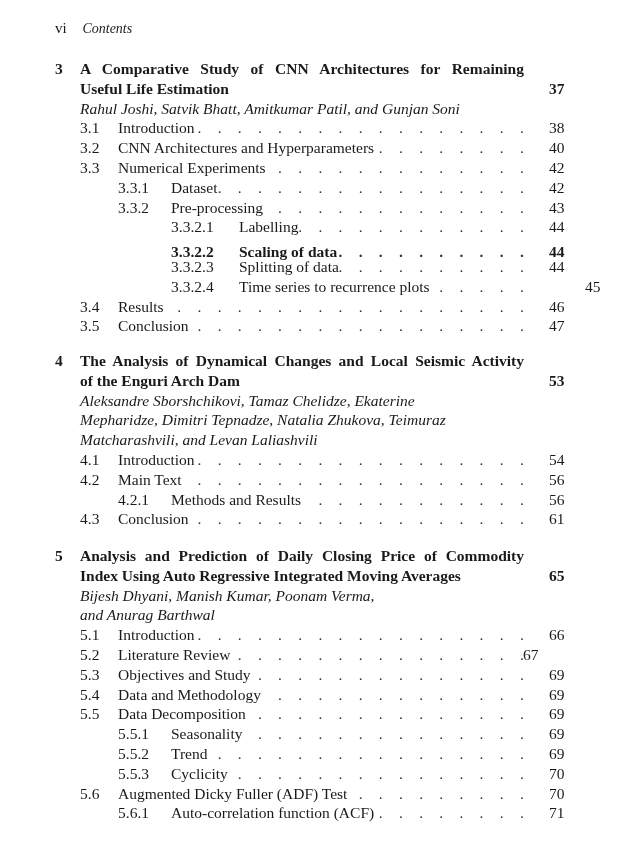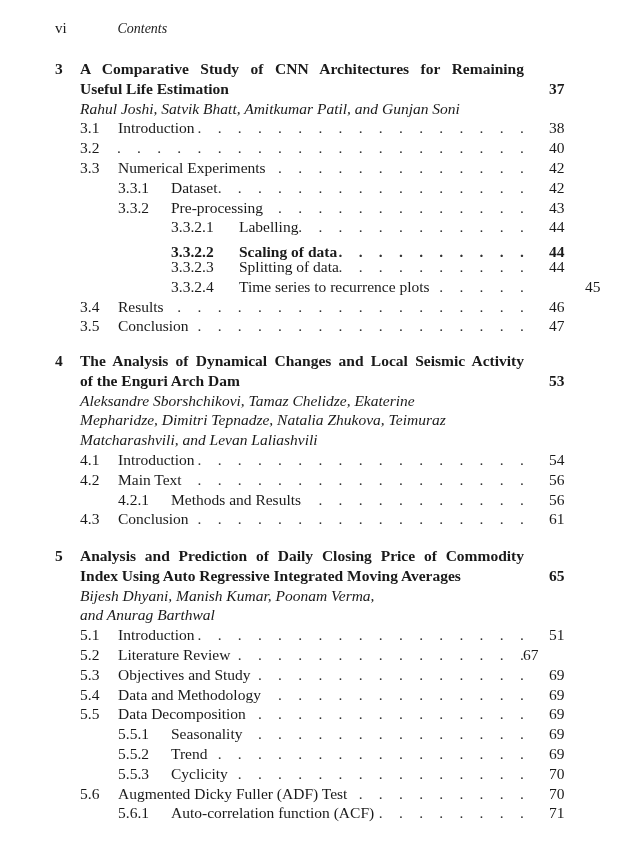--- a/index.html
+++ b/index.html
@@ -3,21 +3,21 @@
 <meta charset="utf-8">
 <style>
   html, body { margin: 0; padding: 0; background: #ffffff; }
   body {
     width: 626px; height: 849px; position: relative; overflow: hidden;
     font-family: "Liberation Serif", "DejaVu Serif", serif;
     color: #1a1a1a;
   }
   .header { position: absolute; top: 20px; left: 55px; font-size: 15px; }
   .header .pg { margin-right: 12px; }
-  .header .title { font-style: italic; font-size: 14px; margin-left: 35px; }
+  .header .title { font-style: italic; font-size: 14px; }
 
   .line {
     position: absolute; left: 0; height: 20px; line-height: 20px;
     font-size: 15.5px; white-space: nowrap;
   }
   .chnum { position: absolute; left: 55px; font-weight: bold; }
   .chtitle { position: absolute; left: 80px; font-weight: bold; }
   .chtitle.justify { width: 444px; text-align: justify; text-align-last: justify; }
   .chpage { position: absolute; left: 549px; font-weight: bold; }
   .authors { position: absolute; left: 80px; font-style: italic; }
@@ -62,20 +62,21 @@
         <div class="entry lvl1">
           <span class="num">3.1</span>
           <span class="label">Introduction</span>
           <span class="dots">. . . . . . . . . . . . . . . . . . . . . . . . . . . . . . . . . . . . . . . . . . . . . . . . . . . . . . . . . . . . . .</span>
         </div>
         <span class="line" style="left: 549px; top: 0px;">38</span>
       </div>
       <div class="line" style="top: 138.2px; width: 626px;">
         <div class="entry lvl1">
           <span class="num">3.2</span>
+          <span class="label">CNN Architectures and Hyperparameters</span>
           <span class="dots">. . . . . . . . . . . . . . . . . . . . . . . . . . . . . . . . . . . . . . . . . . . . . . . . . . . . . . . . . . . . . .</span>
         </div>
         <span class="line" style="left: 549px; top: 0px;">40</span>
       </div>
       <div class="line" style="top: 158px; width: 626px;">
         <div class="entry lvl1">
           <span class="num">3.3</span>
           <span class="label">Numerical Experiments</span>
           <span class="dots">. . . . . . . . . . . . . . . . . . . . . . . . . . . . . . . . . . . . . . . . . . . . . . . . . . . . . . . . . . . . . .</span>
         </div>
@@ -211,21 +212,21 @@
       </div>
       <div class="line" style="top: 605.4px;">
         <span class="authors">and Anurag Barthwal</span>
       </div>
       <div class="line" style="top: 625.2px; width: 626px;">
         <div class="entry lvl1">
           <span class="num">5.1</span>
           <span class="label">Introduction</span>
           <span class="dots">. . . . . . . . . . . . . . . . . . . . . . . . . . . . . . . . . . . . . . . . . . . . . . . . . . . . . . . . . . . . . .</span>
         </div>
-        <span class="line" style="left: 549px; top: 0px;">51</span>
+        <span class="line" style="left: 549px; top: 0px;">66</span>
       </div>
       <div class="line" style="top: 645px; width: 626px;">
         <div class="entry lvl1">
           <span class="num">5.2</span>
           <span class="label">Literature Review</span>
           <span class="dots">. . . . . . . . . . . . . . . . . . . . . . . . . . . . . . . . . . . . . . . . . . . . . . . . . . . . . . . . . . . . . .</span>
         </div>
         <span class="line" style="left: 523px; top: 0px;">67</span>
       </div>
       <div class="line" style="top: 664.8px; width: 626px;">

